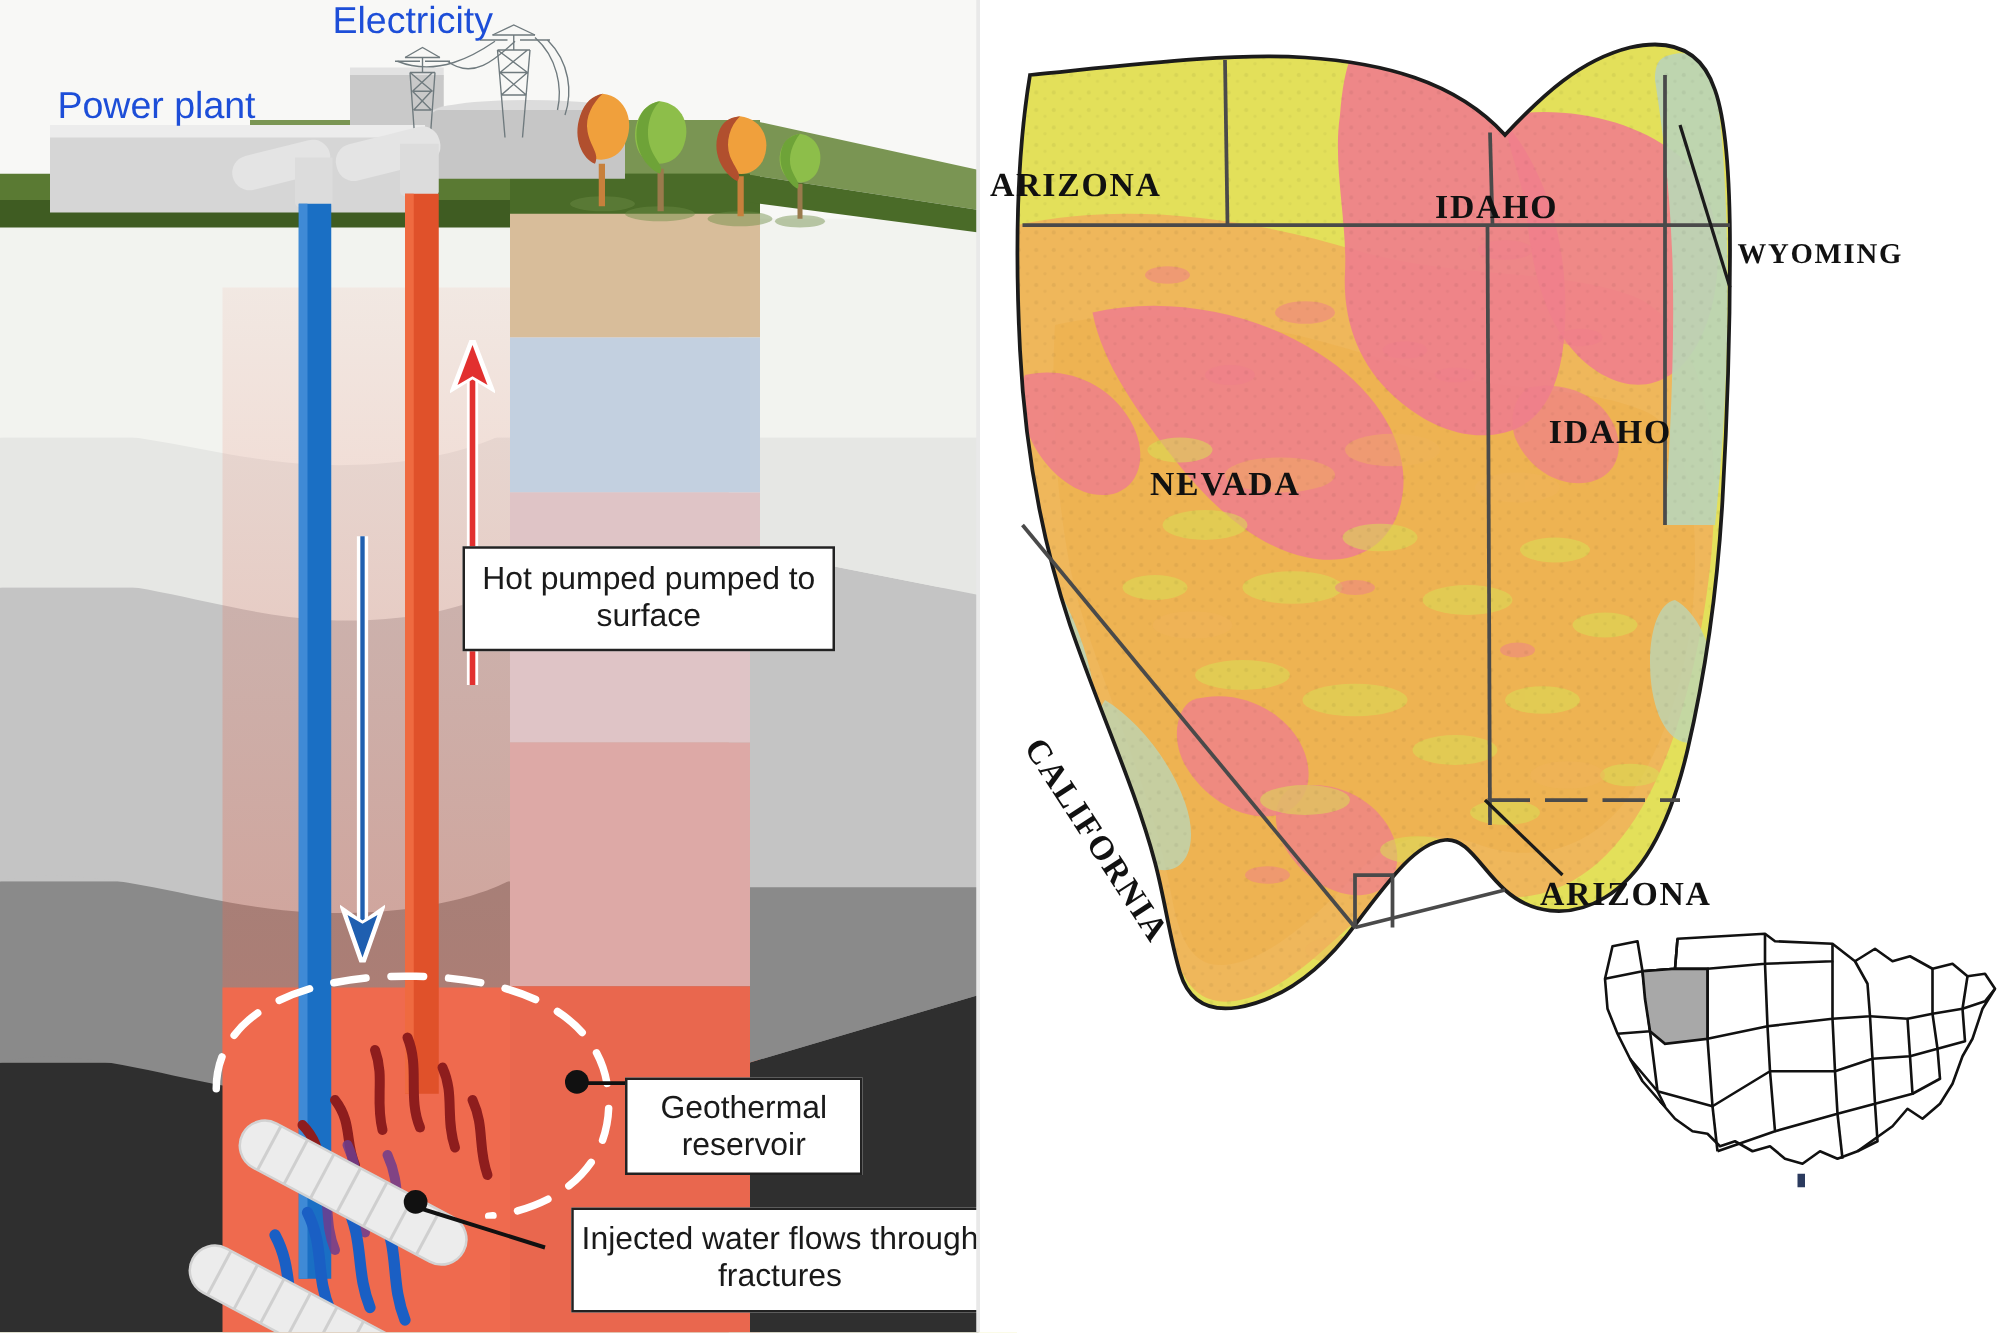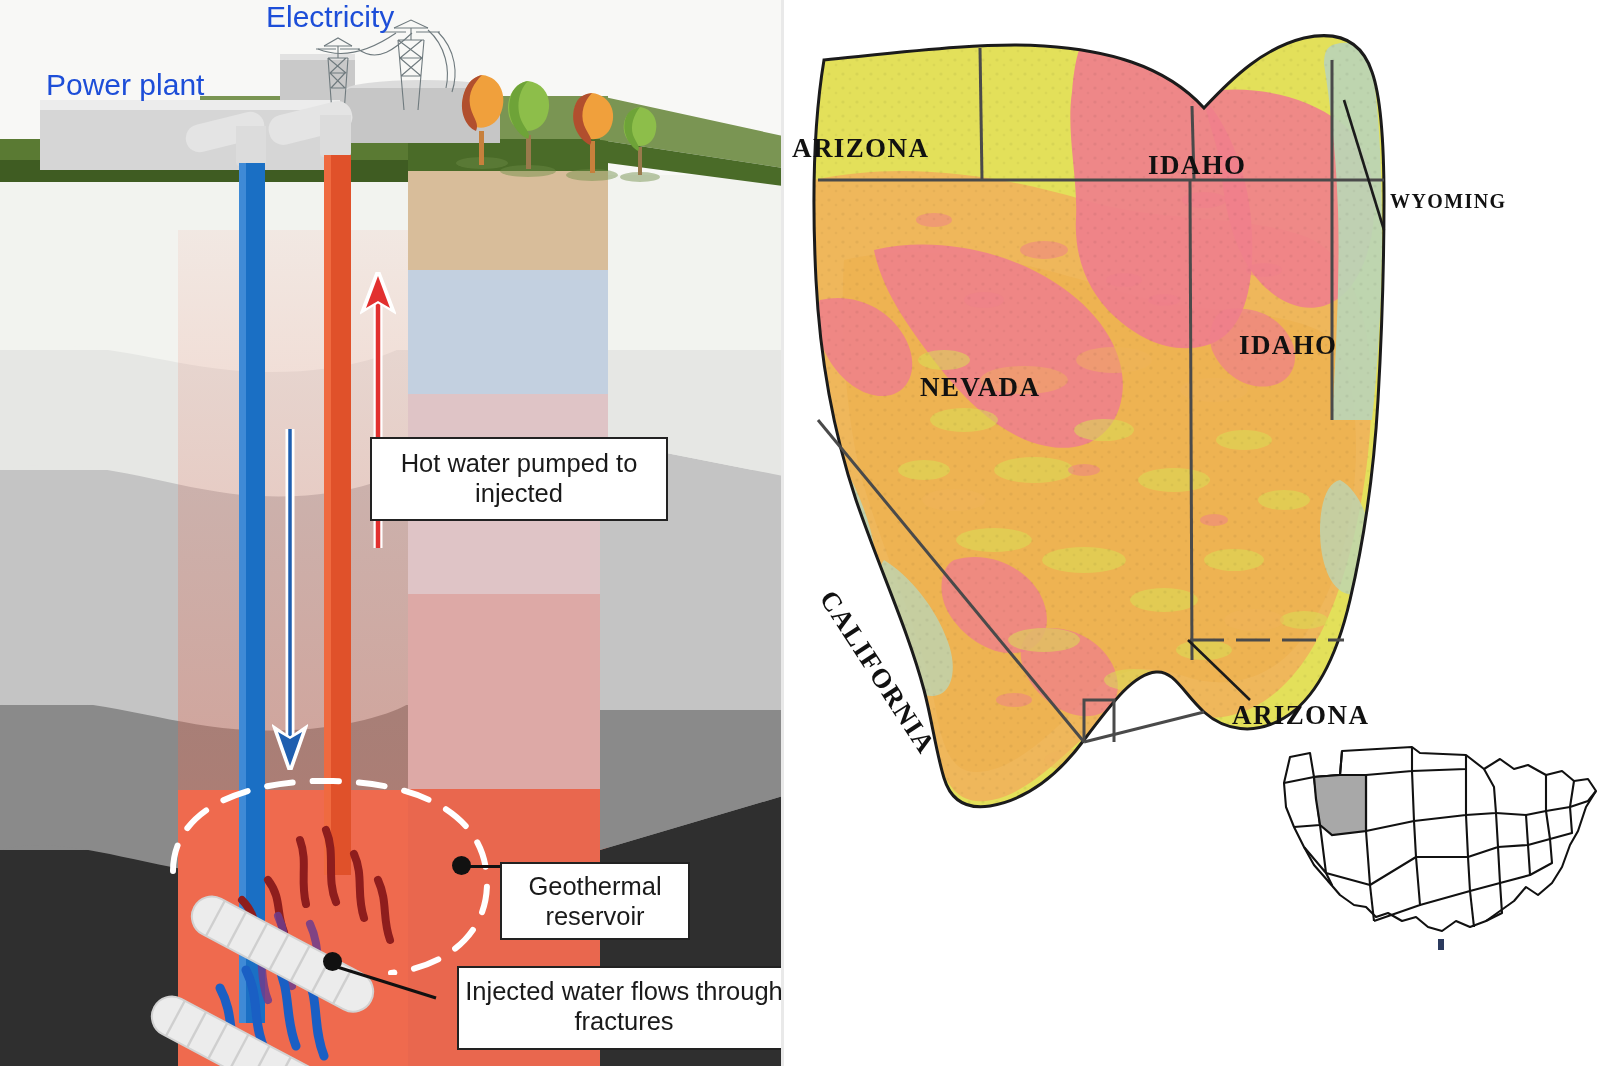--- a/index.html
+++ b/index.html
@@ -95,21 +95,21 @@
   #divider{position:absolute;left:781px;top:0;width:3px;height:1066px;background:#e9e9e9;}
 
   
   #right-panel{position:absolute;left:784px;top:0;width:816px;height:1066px;background:#ffffff;}
   #map-svg{position:absolute;left:0;top:0;width:816px;height:1066px;}
 
   .state-label{position:absolute;font-family:"Liberation Serif",serif;
                font-weight:bold;color:#111;letter-spacing:1.4px;white-space:nowrap;}
   #st-oregon     {left:8px;  top:133px; font-size:27px;}
   #st-idaho      {left:364px;top:150px; font-size:27px;}
-  #st-wyoming    {left:606px;top:190px; font-size:20px;}
+  #st-wyoming    {left:606px;top:190px; font-size:23px;}
   #st-nevada     {left:136px;top:372px; font-size:27px;}
   #st-utah       {left:455px;top:330px; font-size:27px;}
   #st-arizona    {left:448px;top:700px; font-size:27px;}
   #st-california {left:55px; top:585px; font-size:27px;
                   transform:rotate(57deg);transform-origin:left top;}
 
   
   #legend{position:absolute;left:596px;top:486px;width:215px;}
   .legend-row{display:flex;align-items:center;height:48px;margin-bottom:1px;}
   .legend-swatch{width:60px;height:38px;flex:0 0 60px;}
@@ -294,21 +294,21 @@
     <div class="leader" style="left:470px;top:865px;width:32px;"></div>
     <div class="leader-dot" style="left:452px;top:856px;"></div>
     <svg style="position:absolute;left:330px;top:958px;width:110px;height:42px;">
       <path d="M4,8 L106,40" stroke="#111" stroke-width="3.2" fill="none"></path>
     </svg>
     <div class="leader-dot" style="left:323px;top:952px;"></div>
 
     <div class="plain-label" id="lbl-power-plant">Power plant</div>
     <div class="plain-label" id="lbl-electricity">Electricity</div>
 
-    <div class="callout" id="lbl-hotwater">Hot water pumped to injected</div>
+    <div class="callout" id="lbl-hotwater">Hot pumped pumped to surface</div>
     <div class="callout" id="lbl-reservoir">Geothermal reservoir</div>
     <div class="callout" id="lbl-fractures">Injected water flows through fractures</div>
   </div>
 
   <div id="divider"></div>
 
   <div id="right-panel">
 
     <svg id="map-svg" viewBox="0 0 816 1066">
       <defs>

